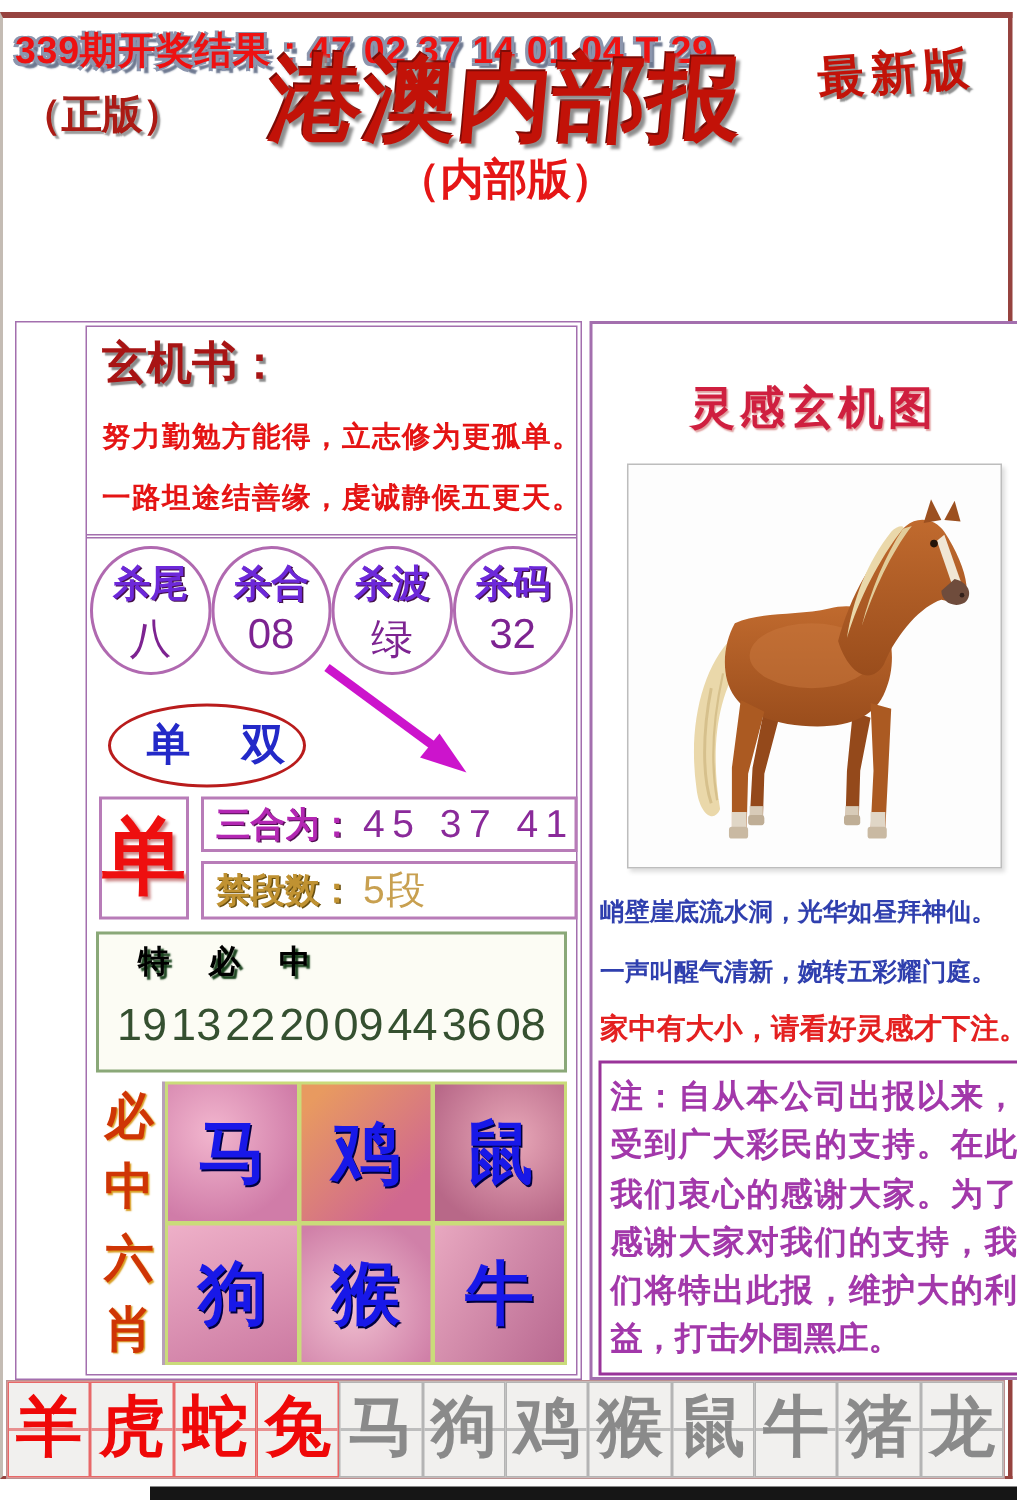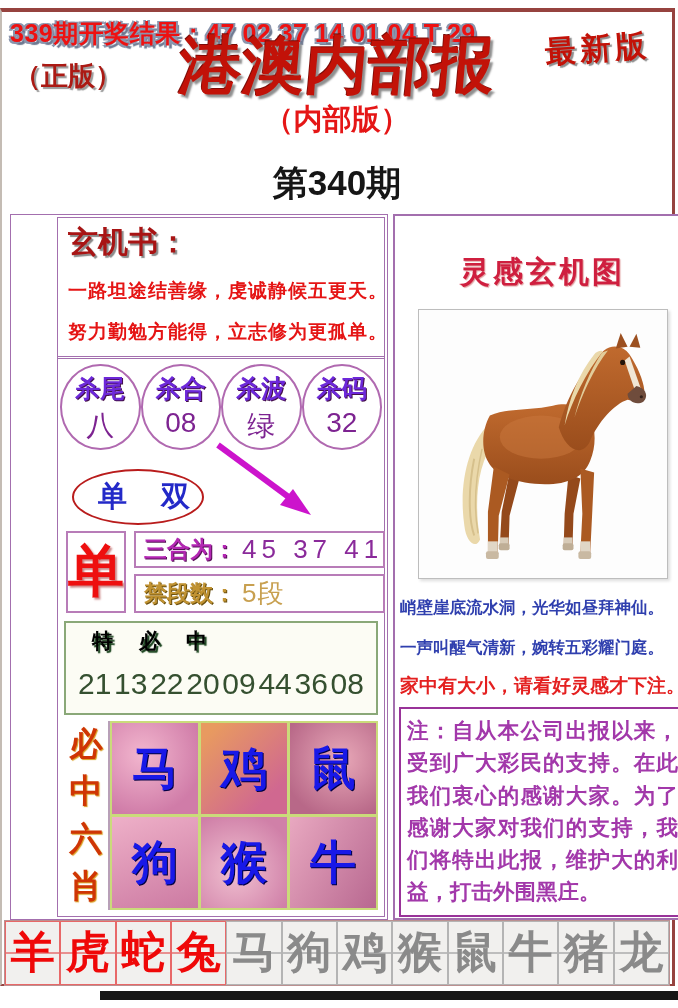--- a/index.html
+++ b/index.html
@@ -117,32 +117,31 @@
 
 <div class="page">
   <div class="frame">
 
     <div class="header">
       <div class="result-line">339期开奖结果：47 02 37 14 01 04 T 29</div>
       <div class="edition-left">（正版）</div>
       <div class="main-title">港澳内部报</div>
       <div class="edition-right">最新版</div>
       <div class="subtitle">（内部版）</div>
-      <div class="issue">第340期</div>
     </div>
 
     <div class="columns">
 
       <div class="left-panel">
         <div class="left-inner">
 
           <div class="mystic">
             <div class="mystic-title">玄机书：</div>
+            <div class="mystic-line">努力勤勉方能得，立志修为更孤单。</div>
             <div class="mystic-line">一路坦途结善缘，虔诚静候五更天。</div>
-            <div class="mystic-line">努力勤勉方能得，立志修为更孤单。</div>
           </div>
 
           <div class="kill-row">
             <div class="kill-circle">
               <div class="kill-label">杀尾</div>
               <div class="kill-value">八</div>
             </div>
             <div class="kill-circle">
               <div class="kill-label">杀合</div>
               <div class="kill-value">08</div>
@@ -177,21 +176,21 @@
               <div class="combo-box">
                 <span class="combo-label gold">禁段数：</span>
                 <span class="combo-val gold2">5段</span>
               </div>
             </div>
           </div>
 
           <div class="tbz">
             <div class="tbz-title">特必中</div>
             <div class="tbz-row">
-              <span>21</span>
+              <span>19</span>
               <span>13</span>
               <span>22</span>
               <span>20</span>
               <span>09</span>
               <span>44</span>
               <span>36</span>
               <span>08</span>
             </div>
           </div>
 

